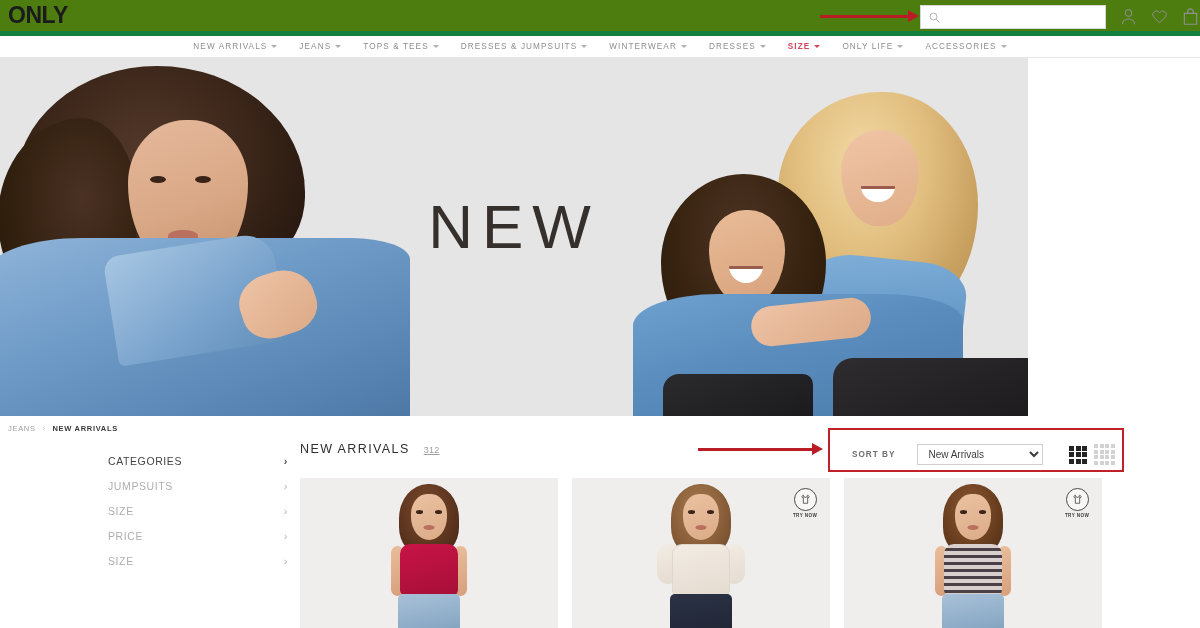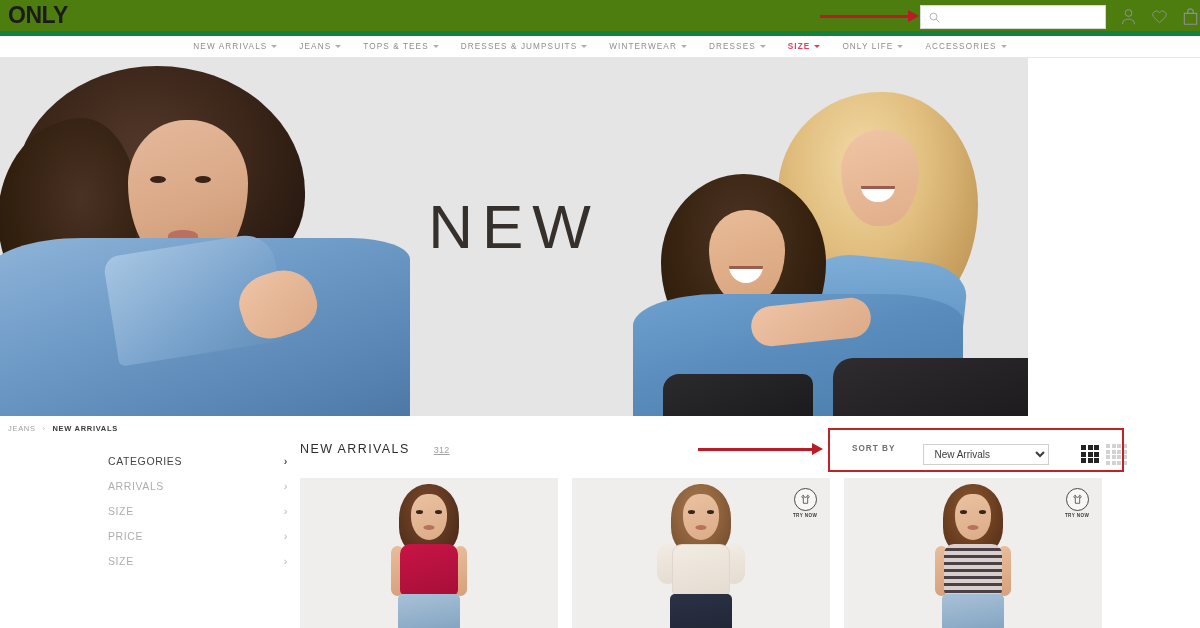--- a/index.html
+++ b/index.html
@@ -200,26 +200,26 @@
   }
   .filter-row.active { color: #444; }
   .filter-row .chev { font-size: 11px; color: #b5b5b5; }
   .filter-row.active .chev { color: #555; font-weight: 700; }
 
   .listing-title {
     position: absolute; left: 300px; top: 6px;
     font-size: 12.5px; letter-spacing: 1.4px; color: #2e2e2e;
   }
   .listing-title .count {
-    font-size: 9px; letter-spacing: 0.3px; color: #a0a0a0; margin-left: 24px; text-decoration: underline;
+    font-size: 9px; letter-spacing: 0.3px; color: #a0a0a0; margin-left: 14px; text-decoration: underline;
   }
 
   .sortbar {
     position: absolute; left: 852px; top: 8px;
-    display: flex; align-items: flex-start; gap: 28px;
+    display: flex; align-items: center; gap: 22px;
   }
   .sortby-label { font-size: 8.2px; letter-spacing: 1px; color: #6e6e6e; font-weight: 700; }
   .sort-select {
     width: 126px; height: 21px; font-size: 10px; color: #3c3c3c;
     border: 1px solid #cfcfcf; background: #fff; padding-left: 6px;
     font-family: "Liberation Sans", sans-serif; cursor: pointer;
   }
   .grid-toggles { display: flex; gap: 7px; align-items: center; margin-left: 4px; }
   .gicon { display: grid; gap: 1.5px; cursor: pointer; }
   .g3 { grid-template-columns: repeat(3, 5px); grid-template-rows: repeat(3, 5px); }
@@ -395,21 +395,21 @@
   </div>
 
   <div class="content">
 
     <div class="sidebar">
       <div class="filter-row active">
         <span>CATEGORIES</span>
         <span class="chev">›</span>
       </div>
       <div class="filter-row">
-        <span>ARRIVALS</span>
+        <span>JUMPSUITS</span>
         <span class="chev">›</span>
       </div>
       <div class="filter-row">
         <span>SIZE</span>
         <span class="chev">›</span>
       </div>
       <div class="filter-row">
         <span>PRICE</span>
         <span class="chev">›</span>
       </div>

